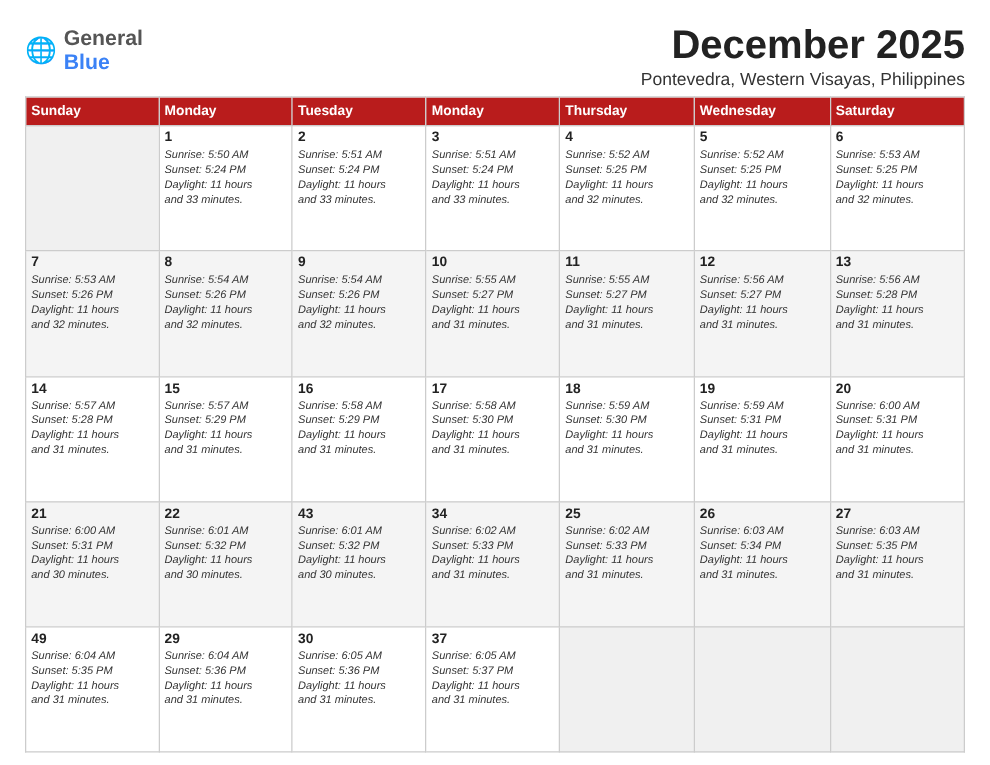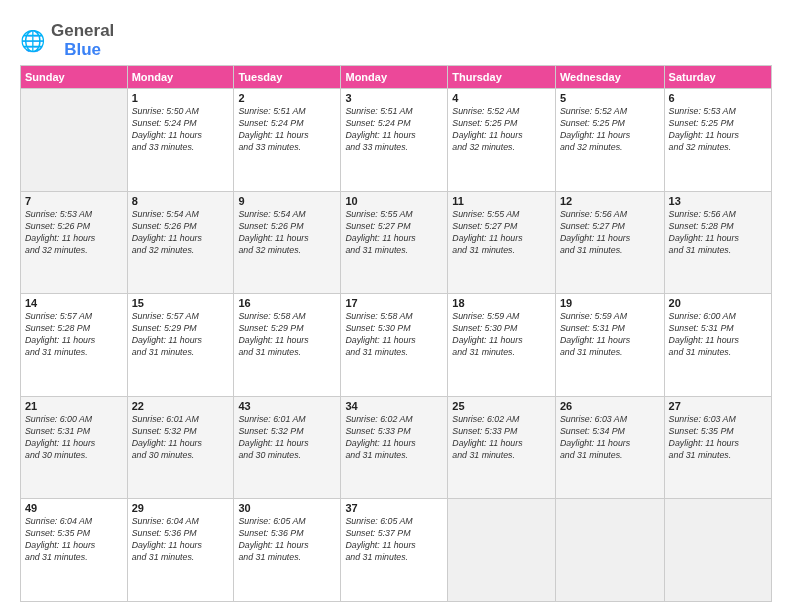--- a/index.html
+++ b/index.html
@@ -25,21 +25,20 @@
     }
     .logo {
       display: flex;
       align-items: center;
       margin-top: 4px;
     }
     .logo-text {
       font-size: 17px;
       font-weight: bold;
       line-height: 1.1;
-      text-align: center;
     }
     .logo-general { color: #555; }
     .logo-blue { color: #3b82f6; }
     .logo-icon {
       width: 28px;
       height: 28px;
       margin-right: 3px;
     }
     .title-block {
       text-align: right;
@@ -55,21 +54,21 @@
       color: #333;
       margin-top: 2px;
     }
     .calendar {
       width: 100%;
       border-collapse: collapse;
       flex: 1;
       font-size: 9.5px;
     }
     .calendar thead tr th {
-      background: #ec4899;
+      background: #b91c1c;
       color: #fff;
       font-size: 11px;
       font-weight: bold;
       padding: 5px 4px;
       text-align: left;
       border: 1px solid #ccc;
     }
     .calendar tbody tr td {
       border: 1px solid #ccc;
       vertical-align: top;
@@ -110,20 +109,24 @@
   <div class="header">
     <div class="logo">
       <svg class="logo-icon" viewBox="0 0 30 30" xmlns="http://www.w3.org/2000/svg">
         <text y="22" font-size="22" fill="#1a7fd4">🌐</text>
       </svg>
       <div class="logo-text">
         <span class="logo-general">General</span><br>
         <span class="logo-blue">Blue</span>
       </div>
     </div>
+    <div class="title-block">
+      <div class="main-title">December 2025</div>
+      <div class="subtitle">Pontevedra, Western Visayas, Philippines</div>
+    </div>
   </div>
 
   <table class="calendar">
     <thead>
       <tr>
       <th>Sunday</th>
           <th>Monday</th>
           <th>Tuesday</th>
           <th>Monday</th>
           <th>Thursday</th>

